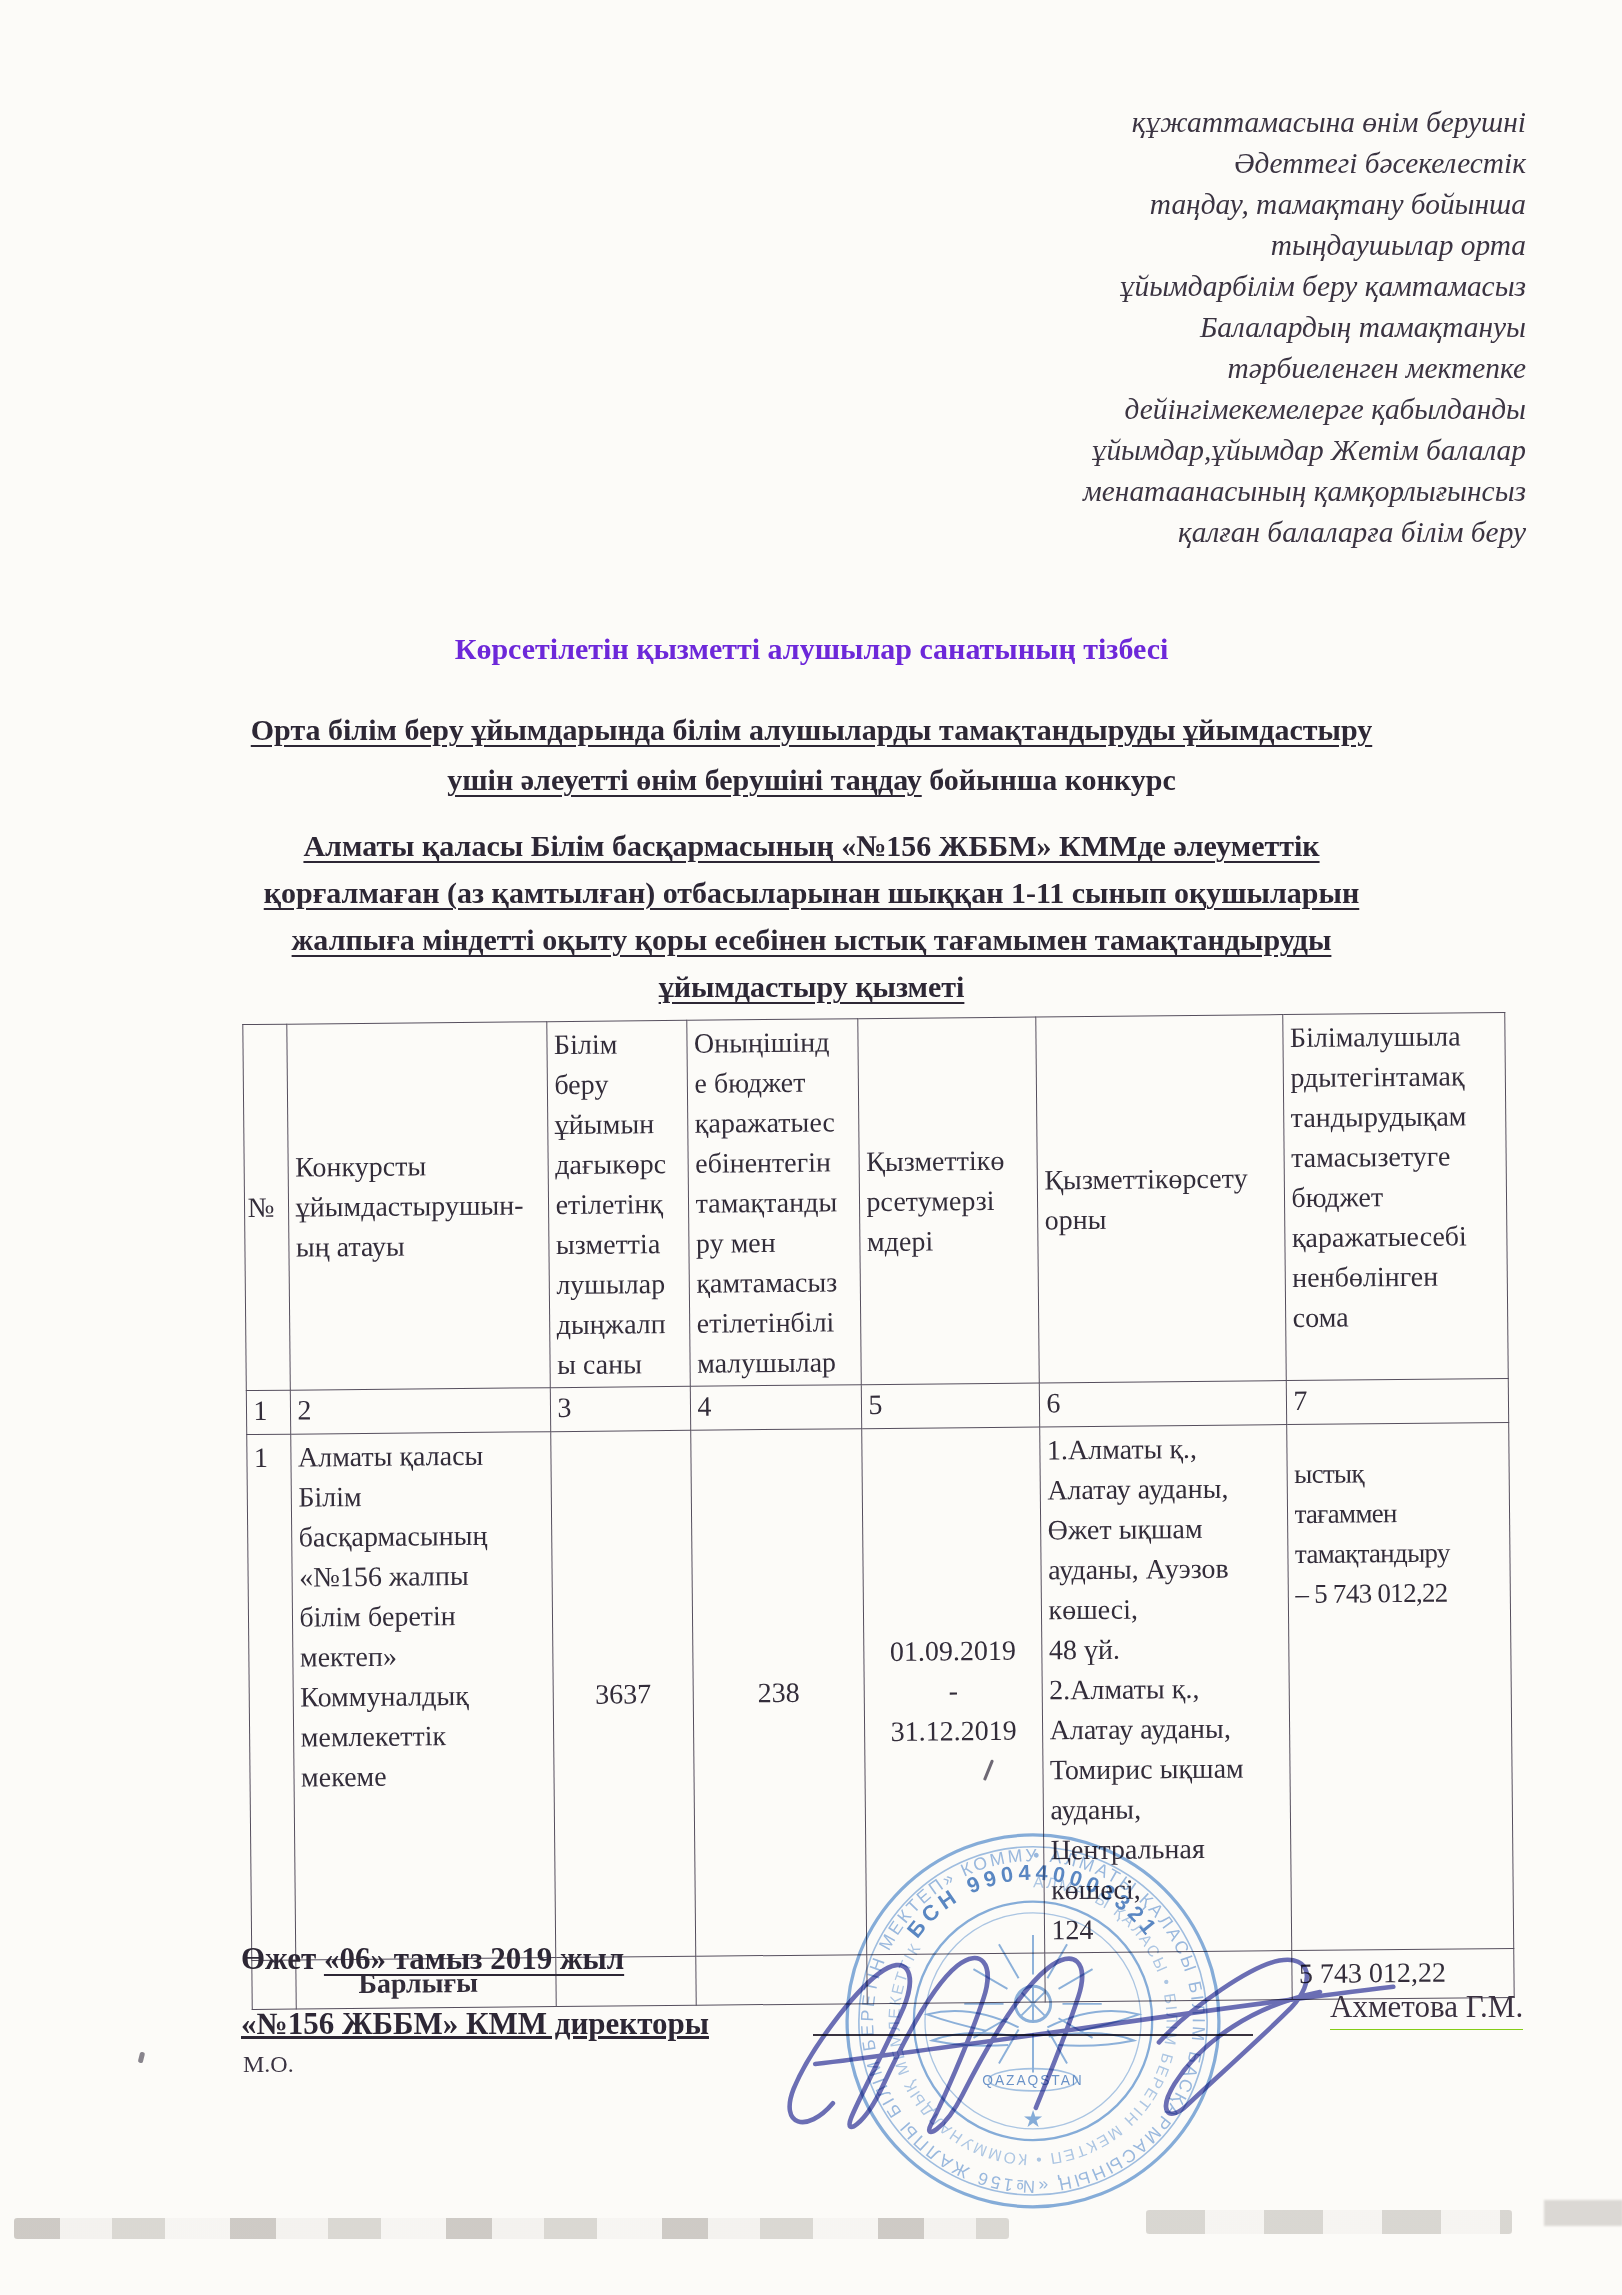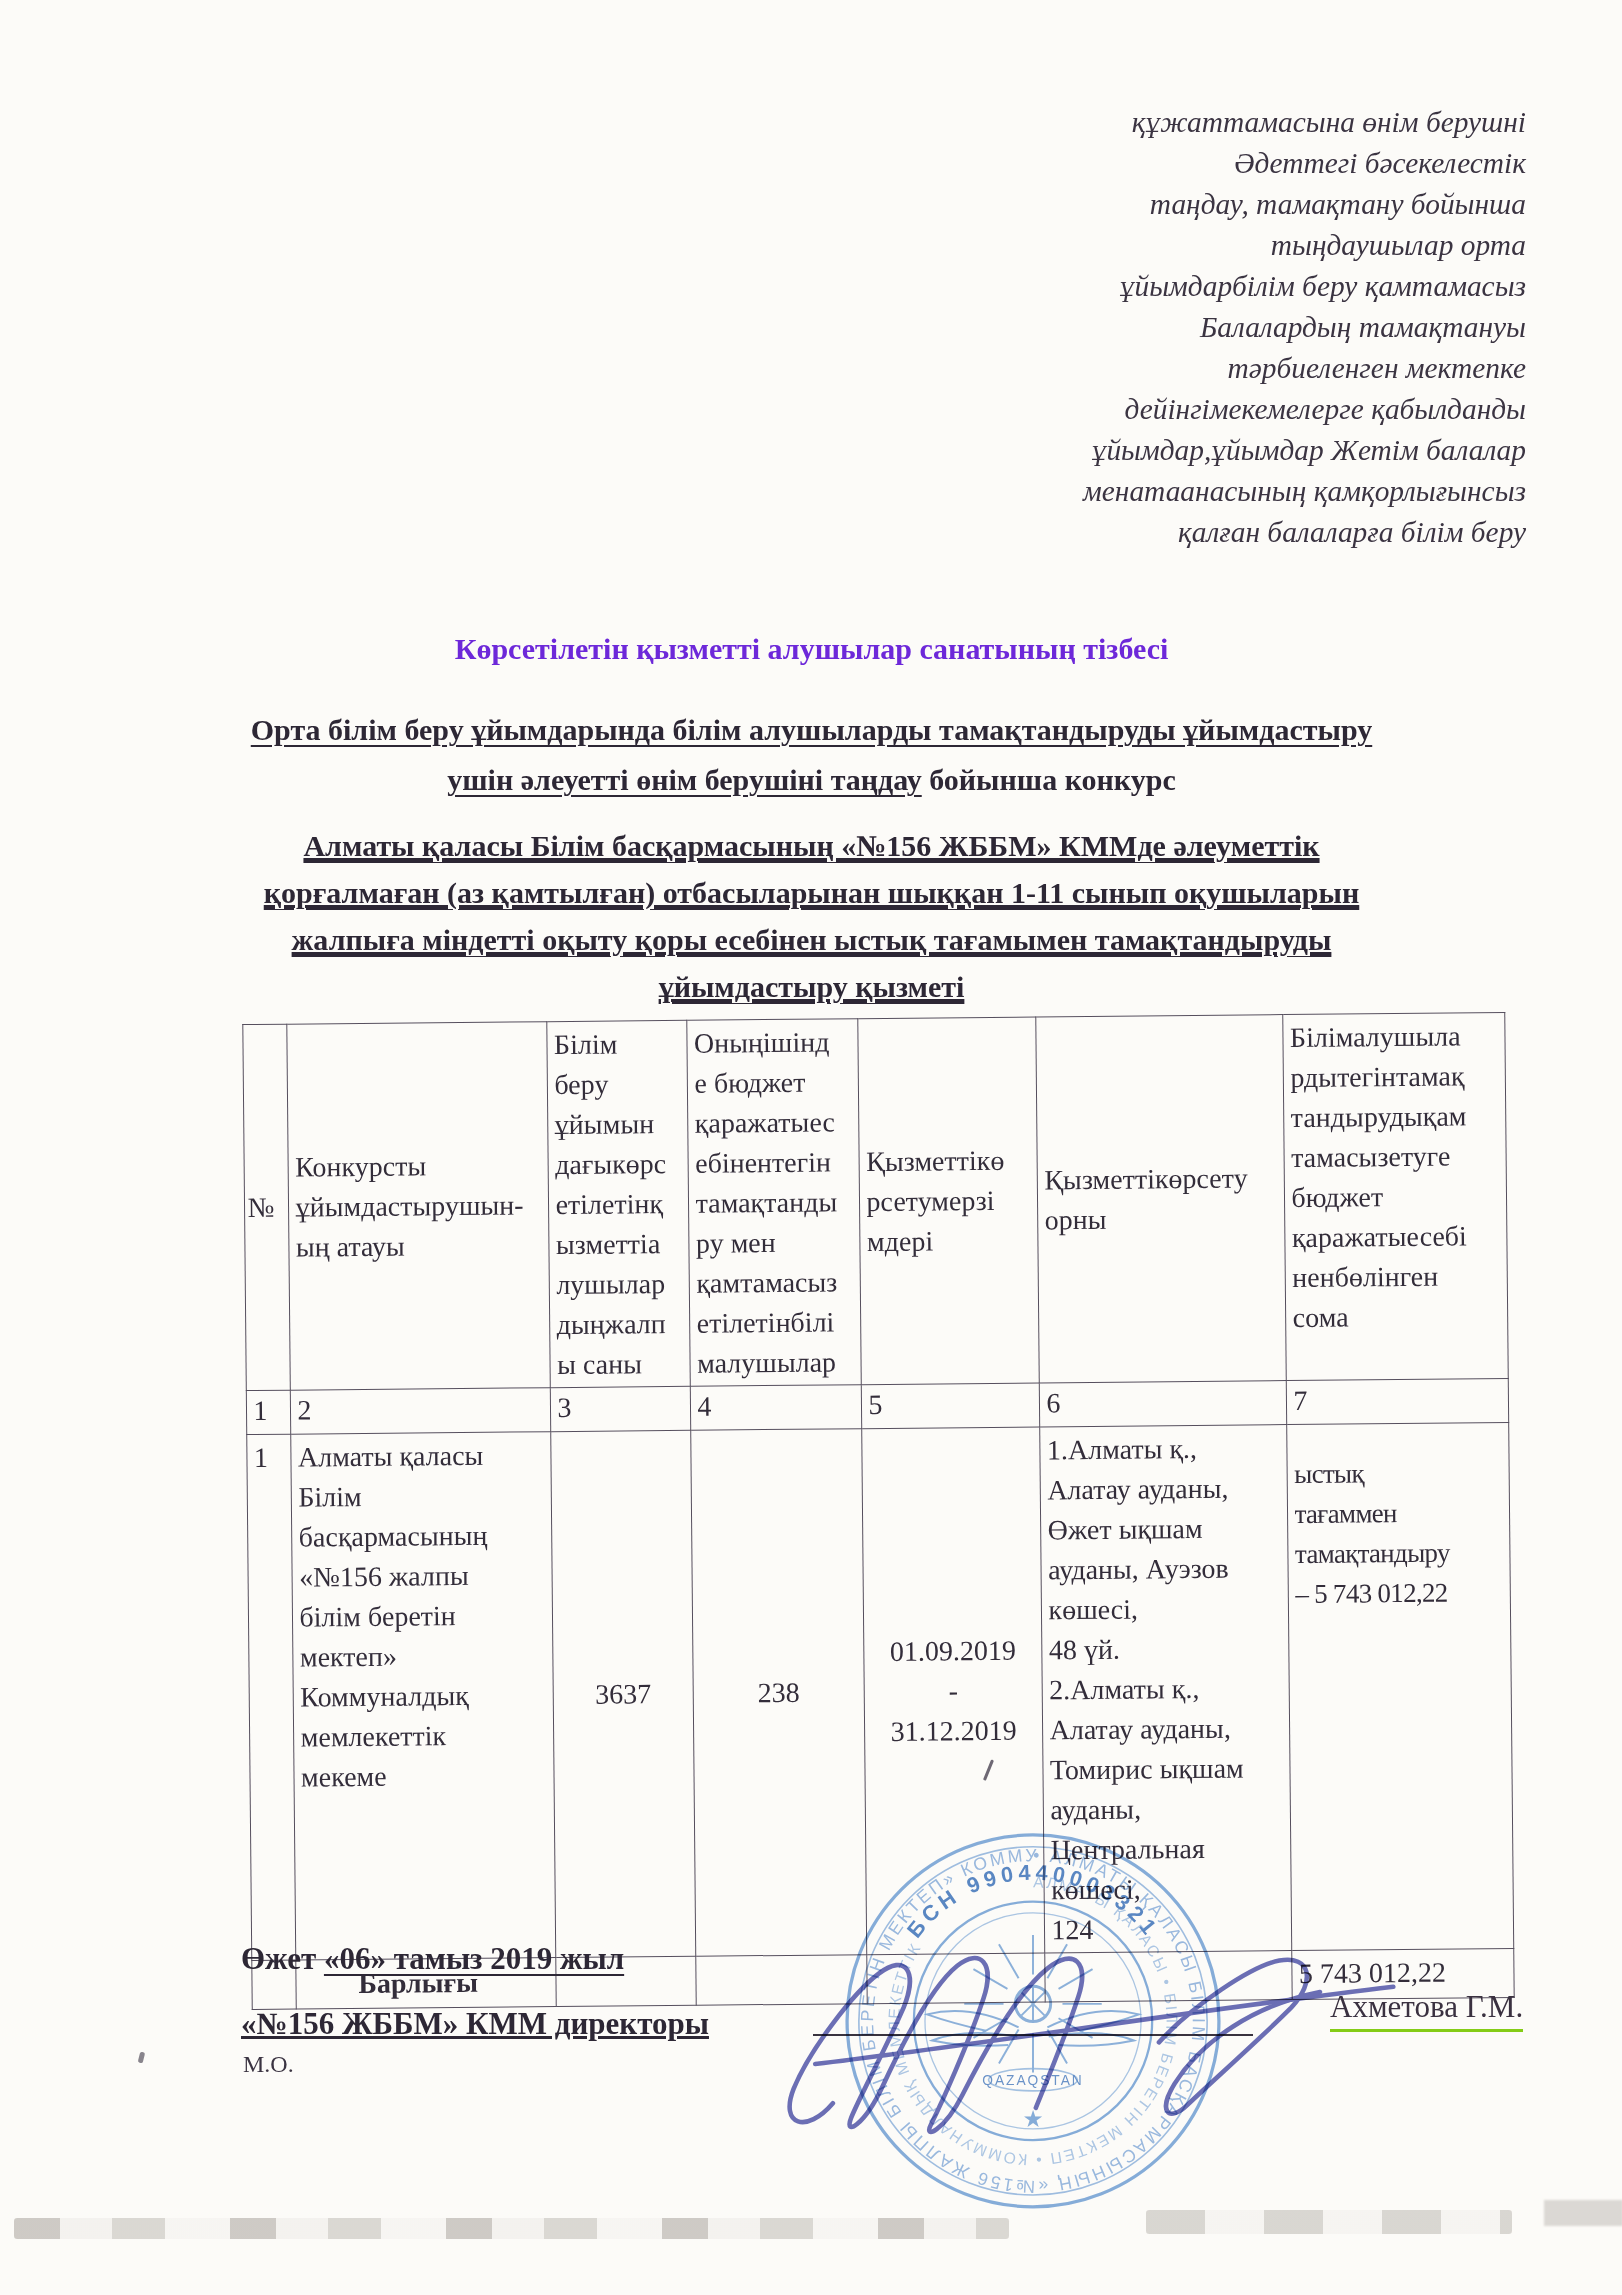--- a/index.html
+++ b/index.html
@@ -18,21 +18,21 @@
   .h-list{
     position:absolute;top:632px;left:0;width:100%;text-align:center;
     font-weight:bold;font-size:30px;color:#6d28d9;
   }
   .h-contest{
     position:absolute;top:705px;left:0;width:100%;text-align:center;
     font-weight:bold;font-size:30px;line-height:50px;color:#2d2735;
   }
   .h-service{
     position:absolute;top:822px;left:0;width:100%;text-align:center;
-    font-weight:bold;font-size:30px;line-height:47px;color:#2d2735;text-decoration:underline;
+    font-weight:bold;font-size:30px;line-height:47px;color:#2d2735;
   }
   .u{text-decoration:underline;text-decoration-thickness:2px;text-underline-offset:5.2px;}
   
   .doc-table{
     position:absolute;left:247px;top:1018px;width:1263px;
     border-collapse:collapse;table-layout:fixed;
     font-size:28px;line-height:40px;color:#332d3a;
     transform:rotate(-0.55deg);
   }
   .doc-table td{
@@ -49,21 +49,21 @@
   .cell-amount{font-size:27px;letter-spacing:-0.7px;padding-top:29px !important;}
   .total-label{font-weight:bold;padding-left:62px !important;vertical-align:middle !important;}
   .num-hdr{padding-left:2.6px !important;}
   
   .date-line{position:absolute;left:241px;top:1941px;font-size:31px;font-weight:bold;color:#2d2735;}
   .director-line{position:absolute;left:241px;top:2006px;font-size:31px;font-weight:bold;color:#2d2735;text-decoration:underline;}
   .mo-line{position:absolute;left:243px;top:2051px;font-size:24px;color:#3b3442;}
   .sig-rule{position:absolute;left:813px;top:2034px;width:440px;height:2px;background:#39333f;}
   .signer{
     position:absolute;left:1330px;top:1989px;font-size:31px;color:#3a3140;
-    border-bottom:3px solid #84cc16;padding-bottom:3.9px;
+    border-bottom:1px solid #84cc16;padding-bottom:3.9px;
   }
   .ink-mark{position:absolute;left:139px;top:2052px;width:4.6px;height:10.5px;background:#4a4452;border-radius:2px;transform:rotate(14deg);opacity:.65;}
   
   .stamp-svg{position:absolute;left:830px;top:1814px;mix-blend-mode:multiply;opacity:.92;}
   .sig-svg{position:absolute;left:753px;top:1908px;mix-blend-mode:multiply;}
   
   .strip-a{
     position:absolute;left:14.4px;top:2218px;width:995px;height:21px;border-radius:3.3px;
     background:repeating-linear-gradient(90deg,
       rgba(168,163,156,.55) 0 46px, rgba(214,210,204,.20) 46px 98px,

